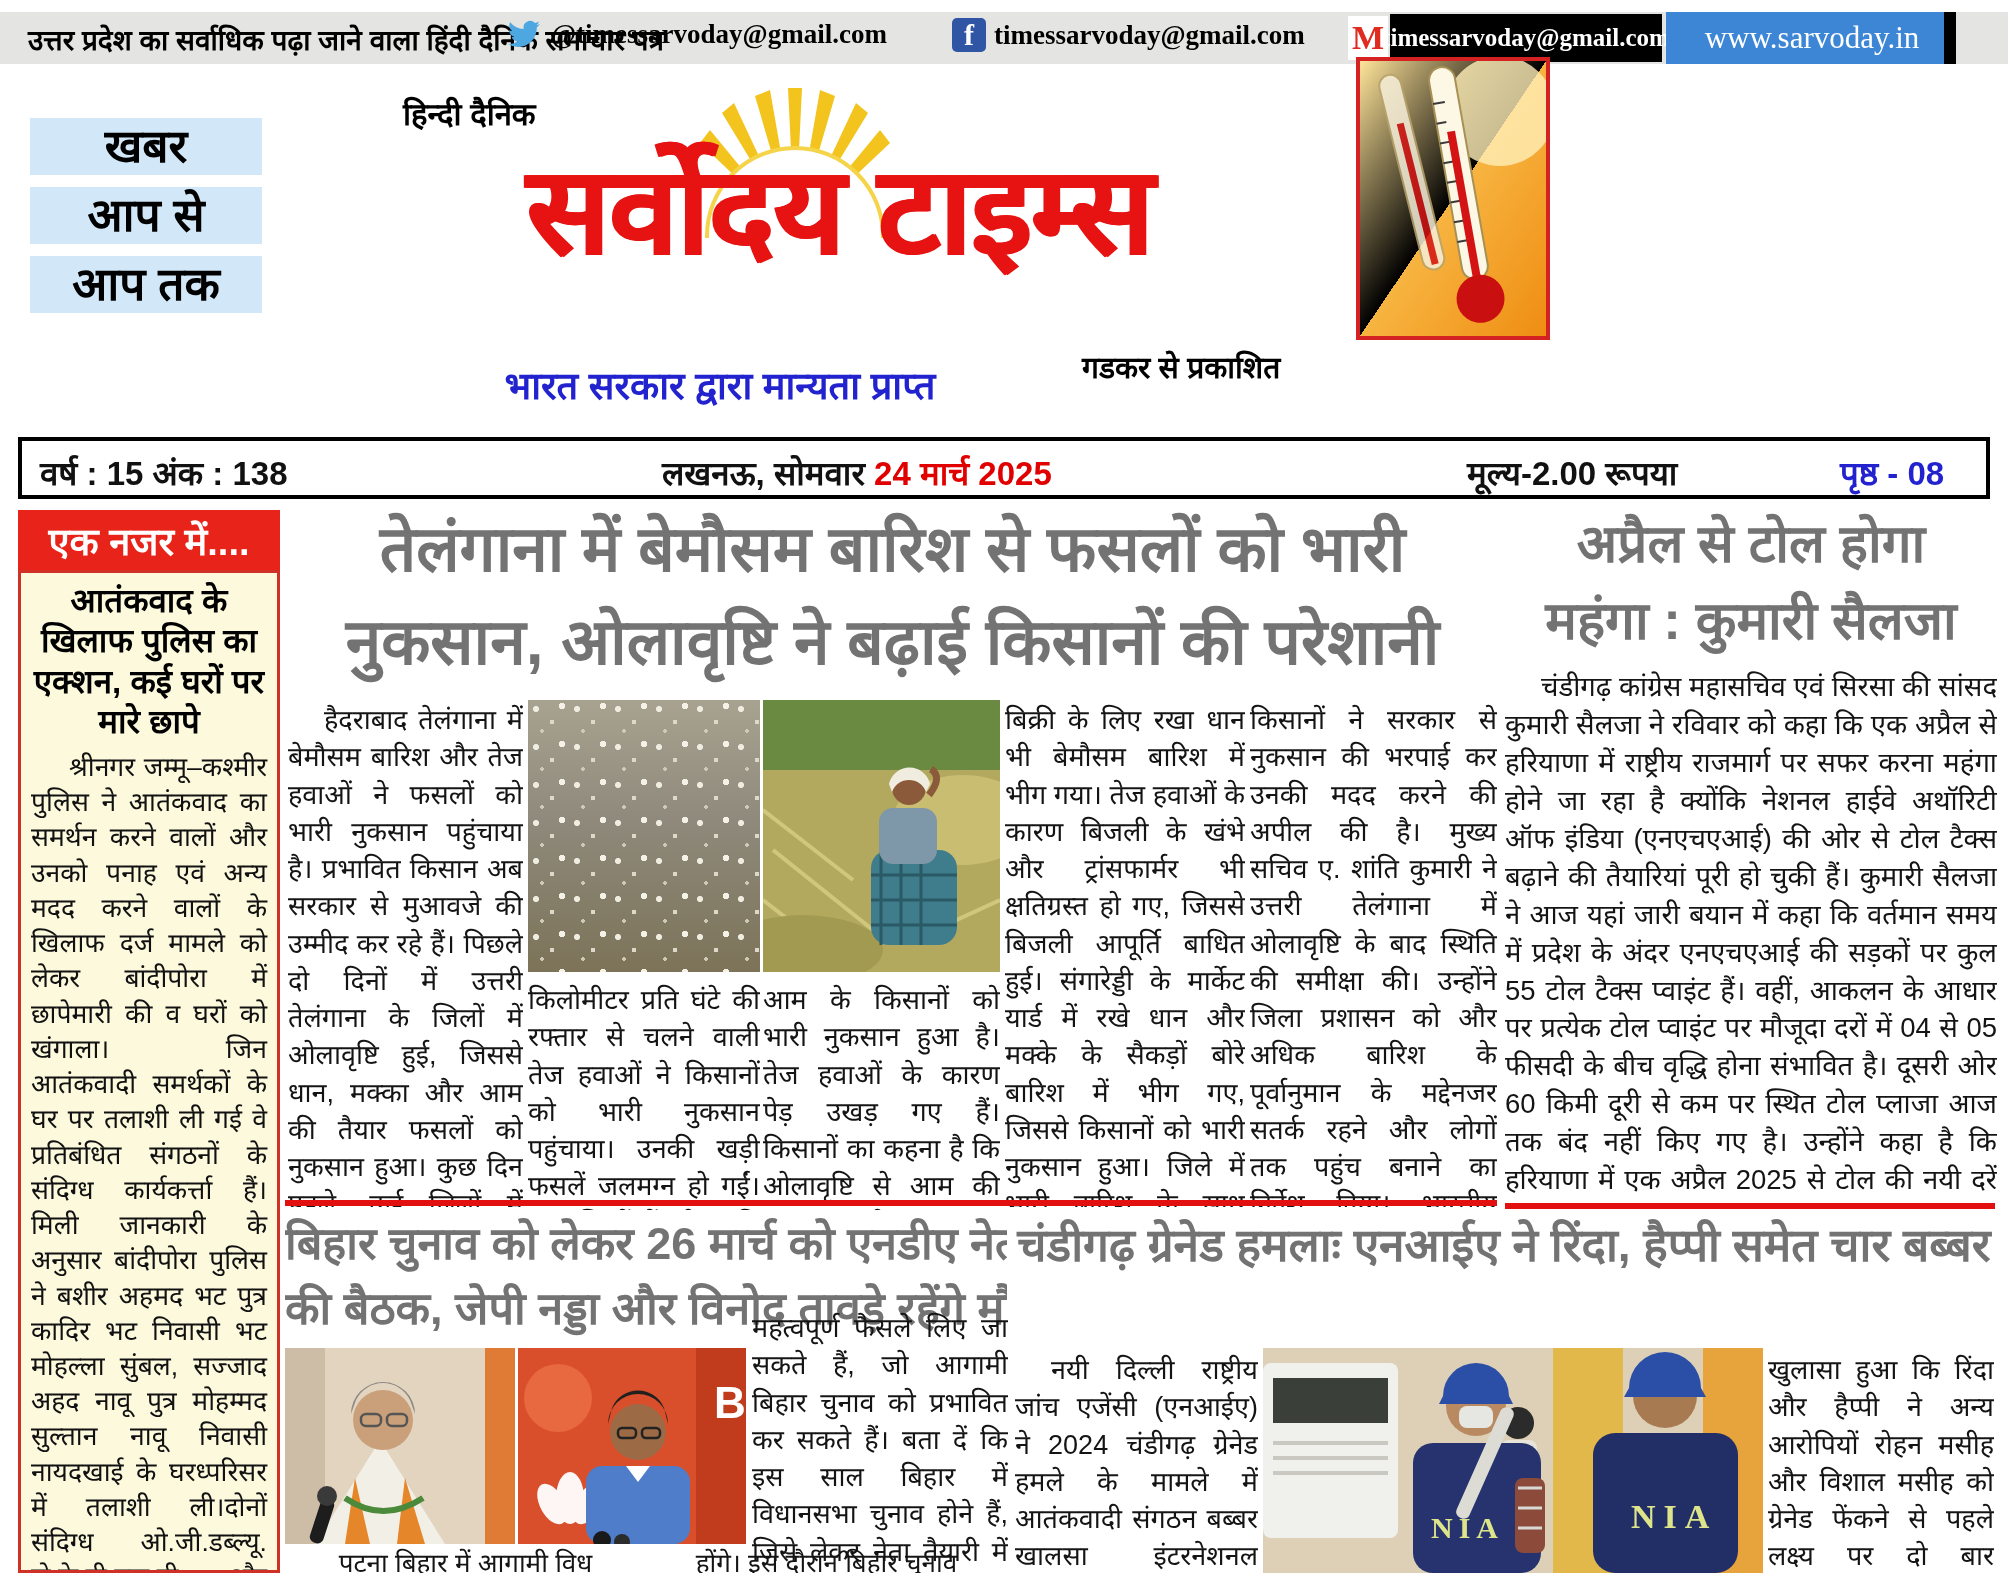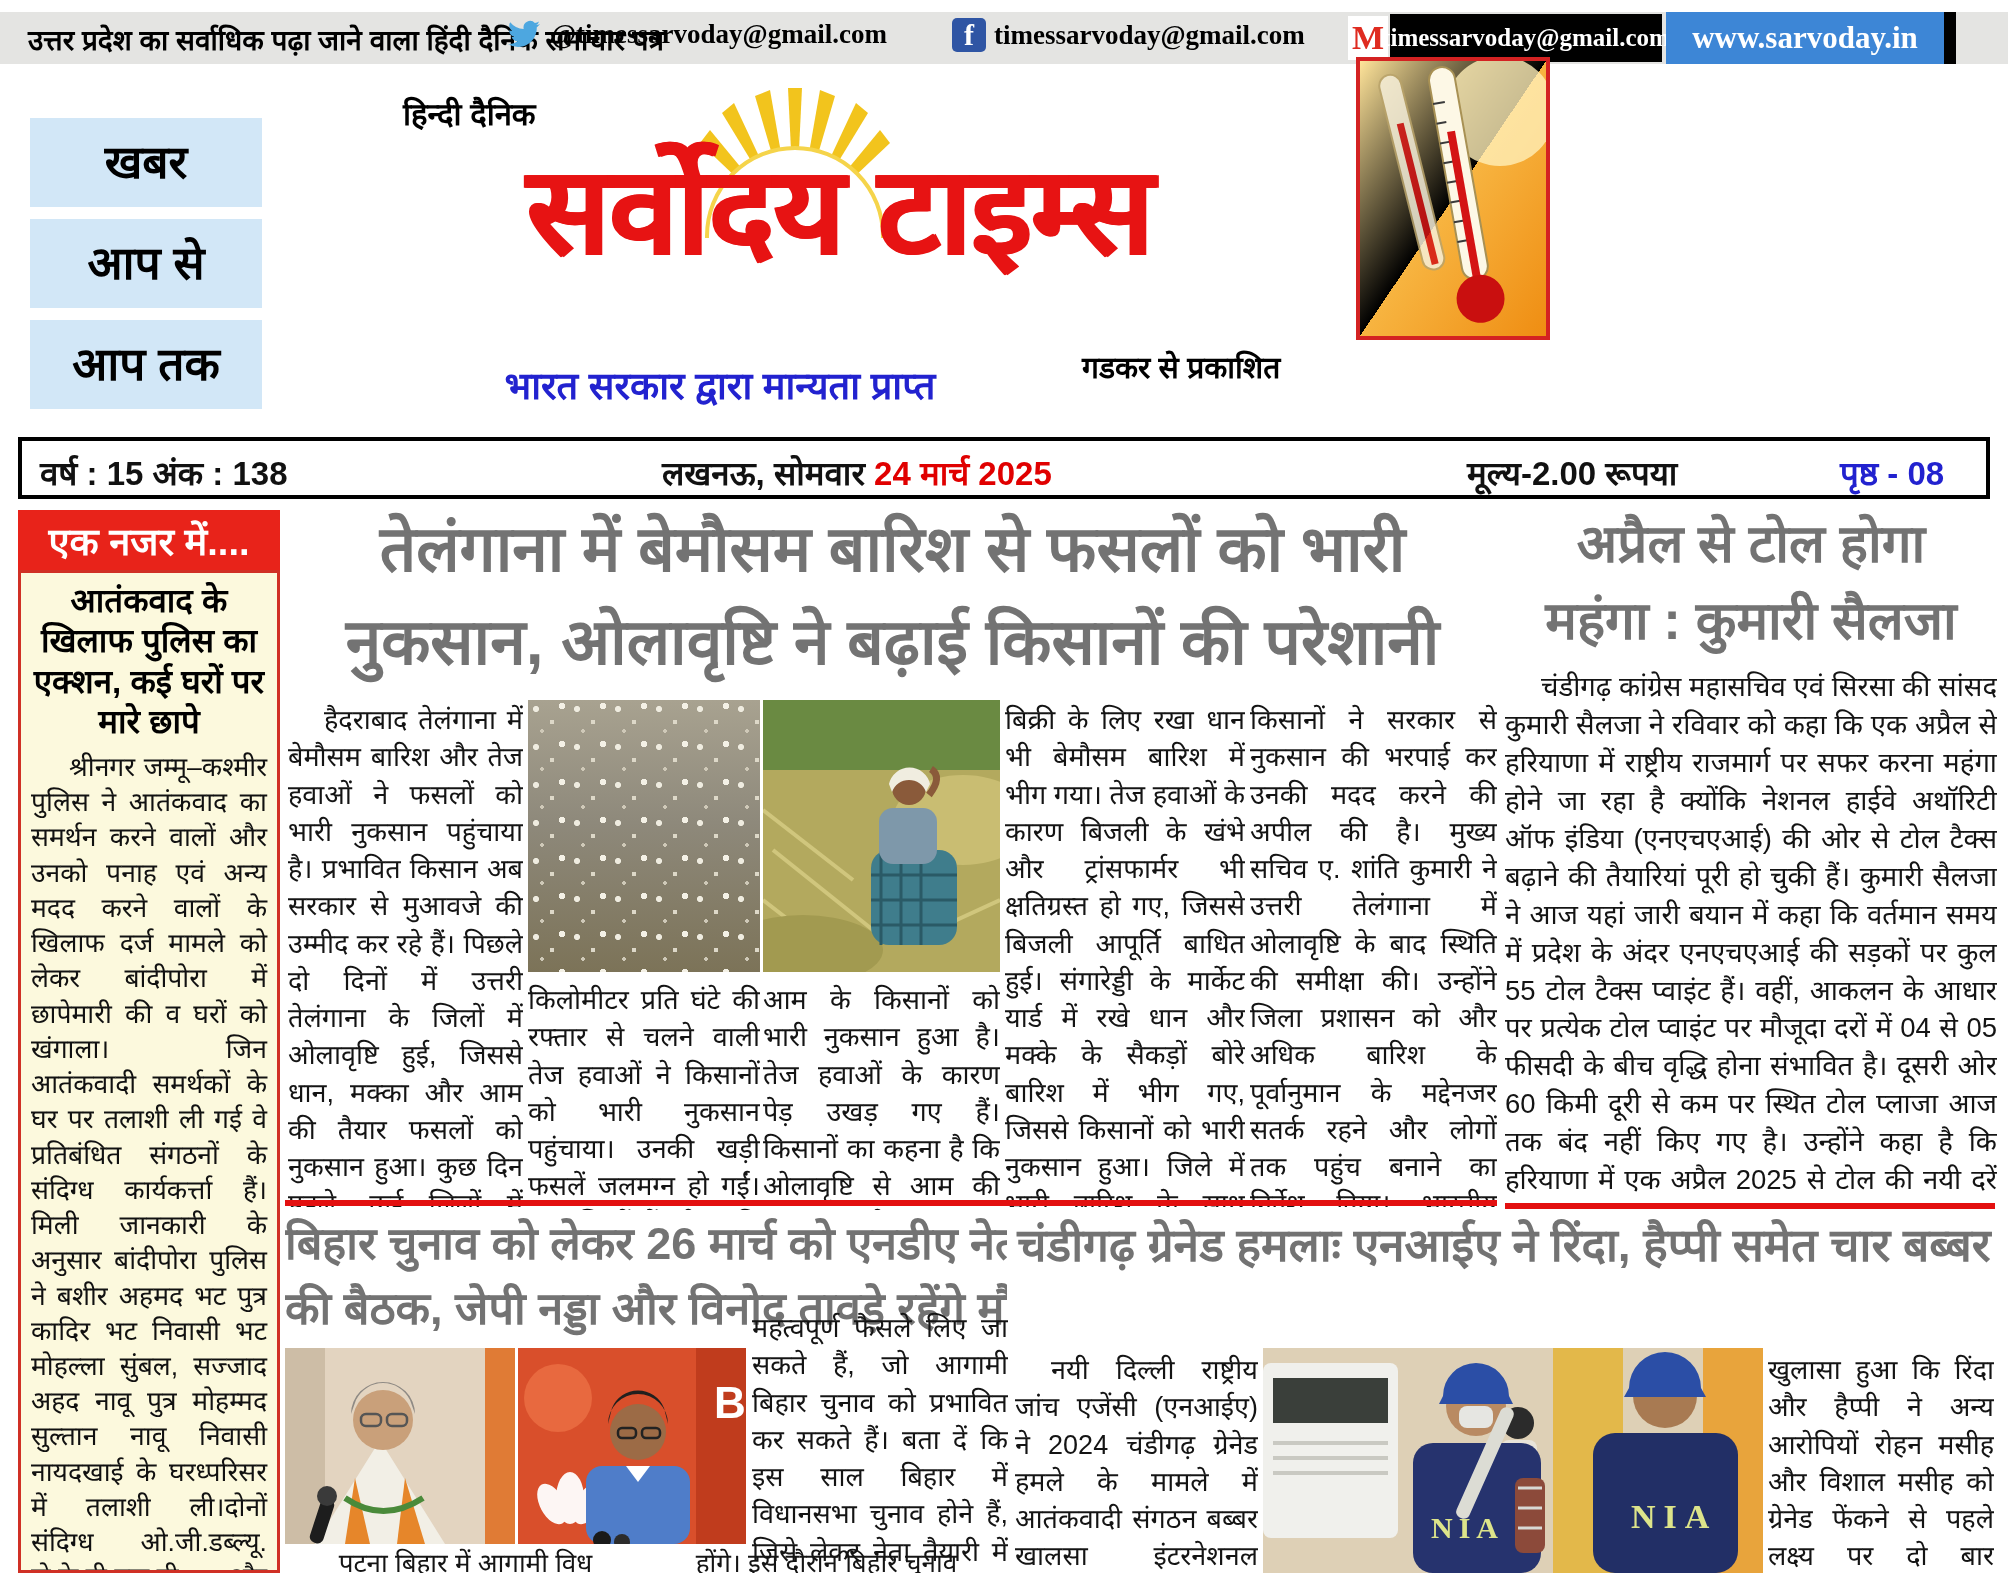--- a/index.html
+++ b/index.html
@@ -13,27 +13,27 @@
   .contact{position:absolute;top:6px;display:flex;align-items:center;gap:8px;
            font-family:"Liberation Serif","DejaVu Serif",serif;font-size:27px;font-weight:bold;color:#000;}
   .gmail-strip{position:absolute;left:1390px;top:2px;width:272px;height:48px;background:#000;color:#fff;
            display:flex;align-items:center;justify-content:center;
            font-family:"Liberation Serif","DejaVu Serif",serif;font-size:25px;font-weight:bold;}
   .gmail-icon{position:absolute;left:1348px;top:4px;width:40px;height:44px;background:#fff;
            display:flex;align-items:center;justify-content:center;
            font-family:"Liberation Serif","DejaVu Serif",serif;font-size:34px;font-weight:bold;color:#df2b20;}
   .web-box{position:absolute;left:1666px;top:0px;width:278px;height:52px;background:#3d86d6;color:#fff;
            display:flex;align-items:center;justify-content:center;
-           font-family:"Liberation Serif","DejaVu Serif",serif;font-size:31px;font-weight:bold;}
+           font-family:"Liberation Serif","DejaVu Serif",serif;font-size:31px;font-weight:normal;padding-left:7px;}
   .web-edge{position:absolute;left:1944px;top:0;width:12px;height:52px;background:#000;}
 
   
   .slogan{position:absolute;left:30px;top:118px;width:232px;}
   .slogan span{display:block;background:#d2e7f7;text-align:center;font-size:46px;font-weight:800;
-               color:#000;margin-bottom:12px;padding:18px 4px;line-height:1.15;}
+               color:#000;margin-bottom:12px;padding:2px 4px;line-height:1.15;}
   .edition{position:absolute;left:403px;top:92px;font-size:31px;font-weight:bold;color:#000;}
   .mast-title{position:absolute;left:360px;top:120px;width:960px;text-align:center;
               font-size:122px;font-weight:800;color:#e71313;white-space:nowrap;line-height:1.5;
               text-shadow:2px 0 0 #e71313, -1px 0 0 #e71313;}
   .recognition{position:absolute;left:440px;top:358px;width:560px;text-align:center;
               font-size:38px;font-weight:bold;color:#2222cf;}
   .published{position:absolute;left:1082px;top:346px;font-size:30px;font-weight:bold;color:#000;}
   .thermo-box{position:absolute;left:1356px;top:57px;width:194px;height:283px;border:4px solid #d42222;box-sizing:border-box;}
 
   

